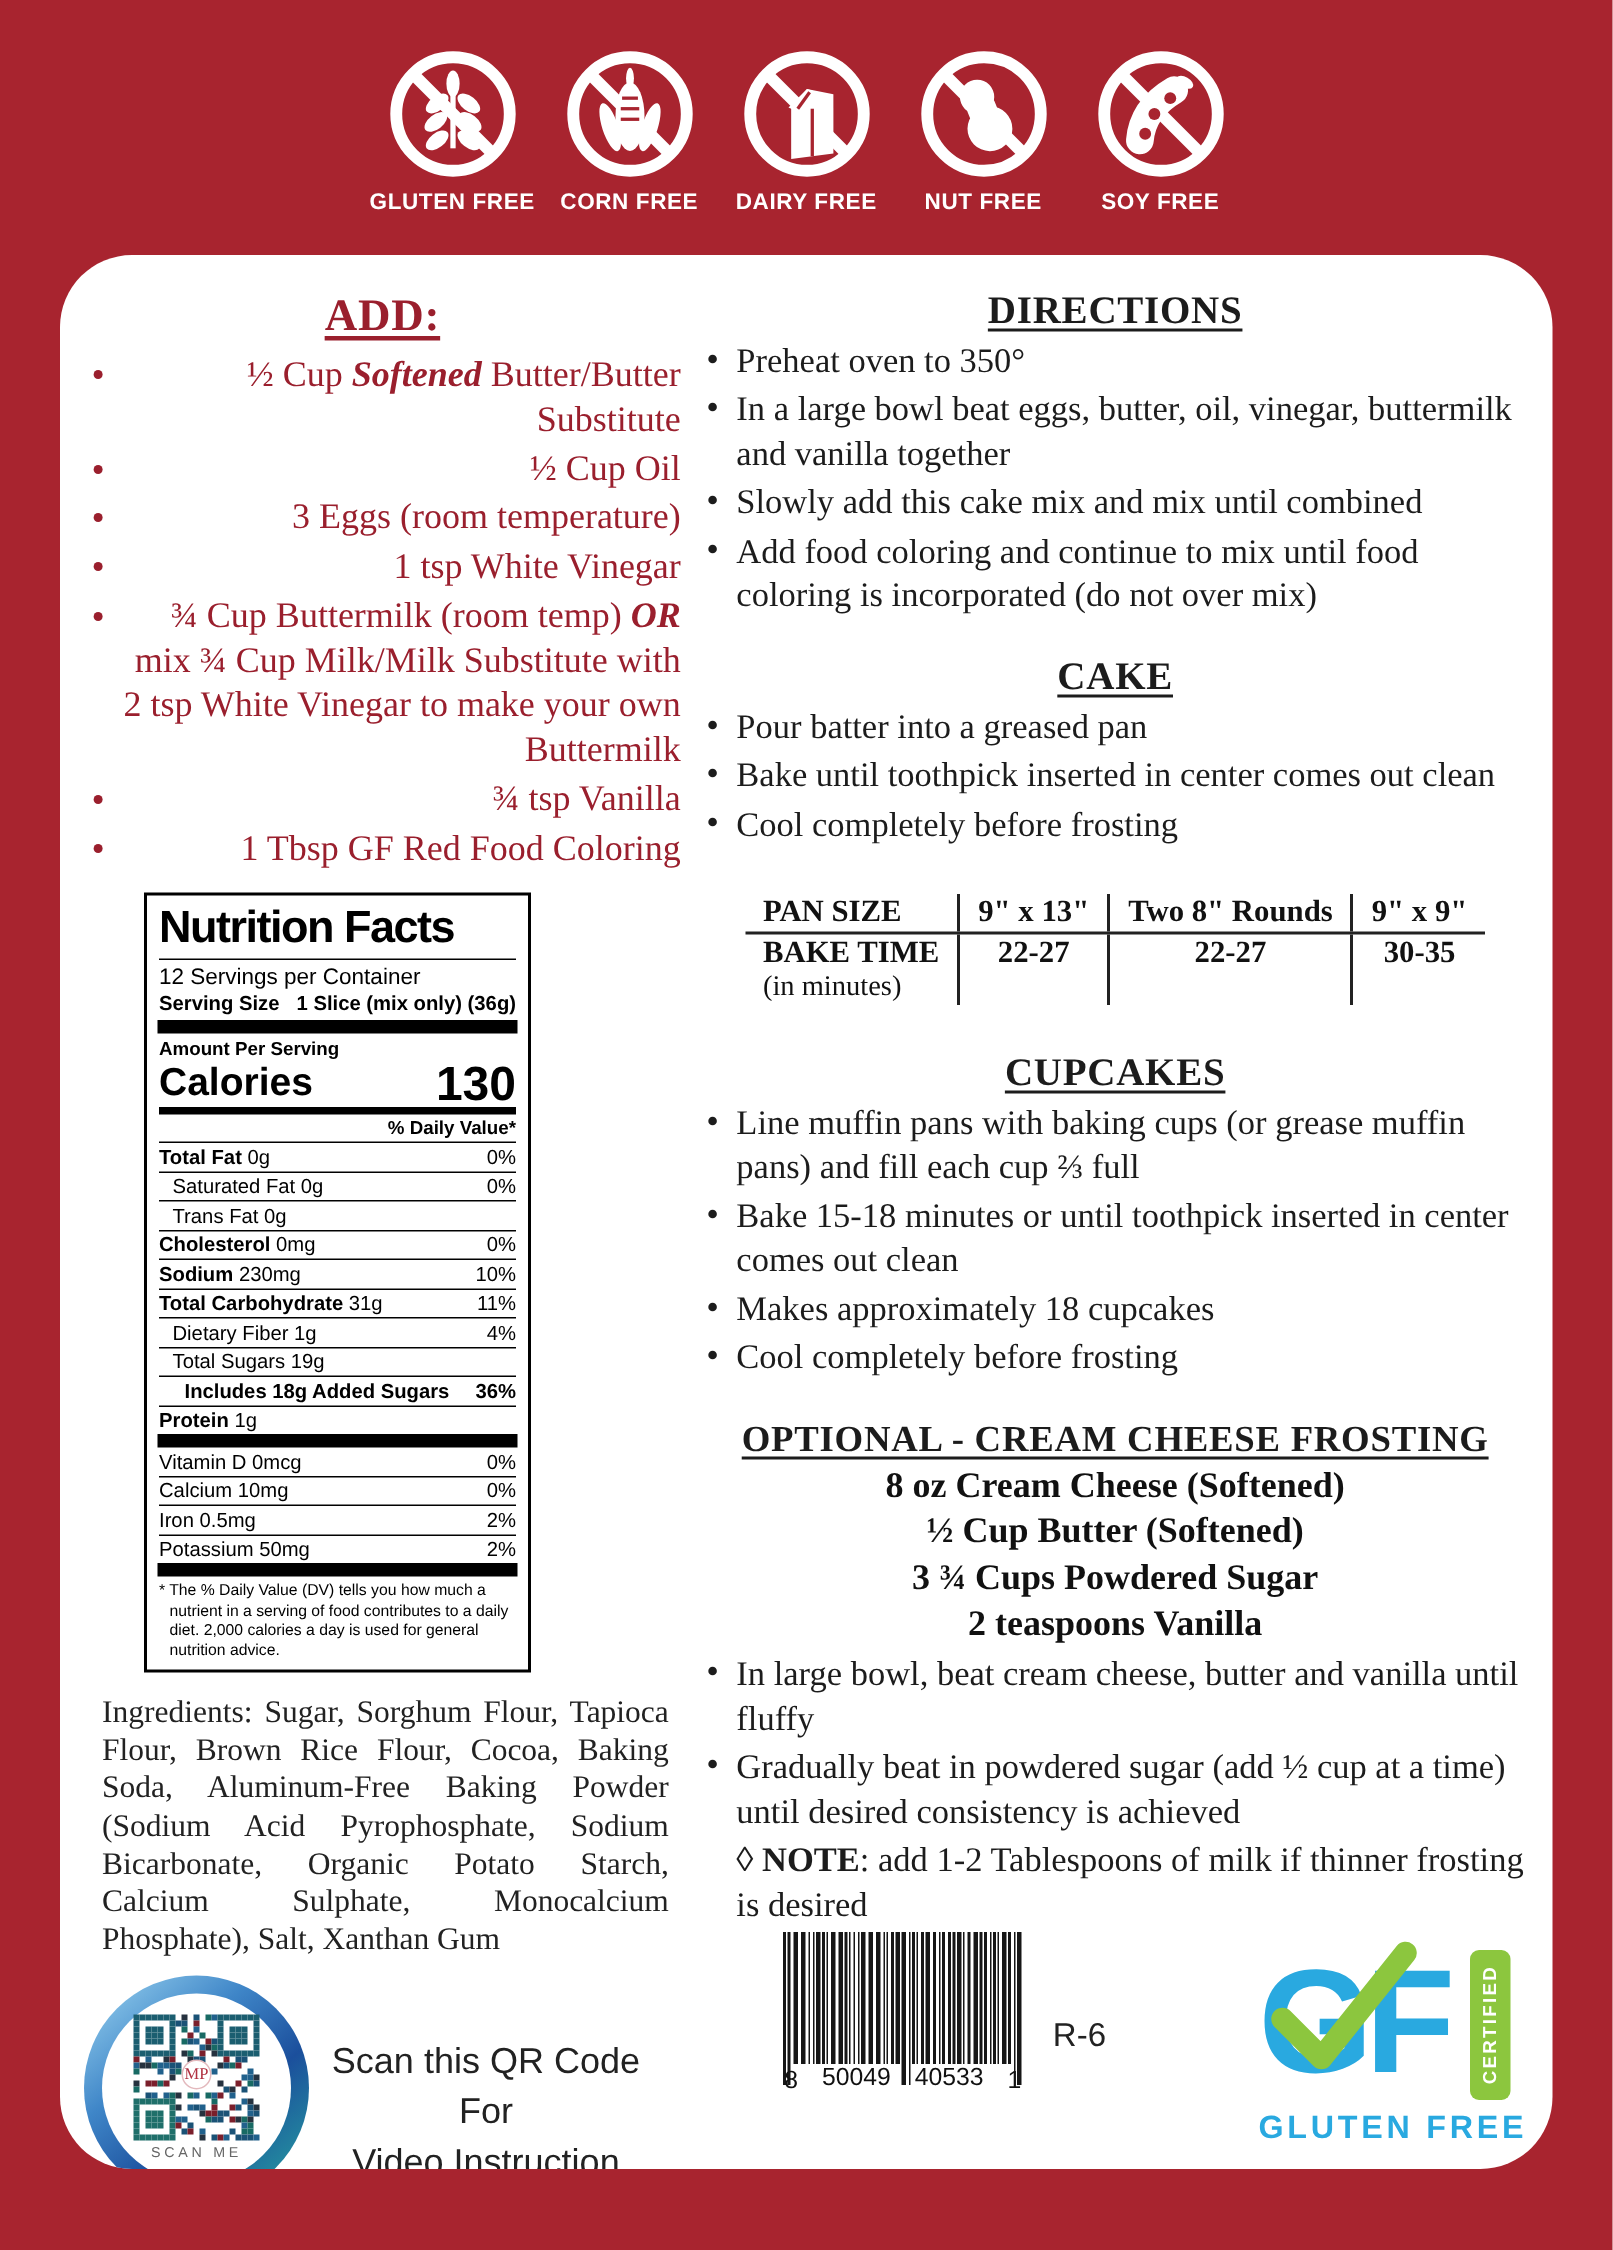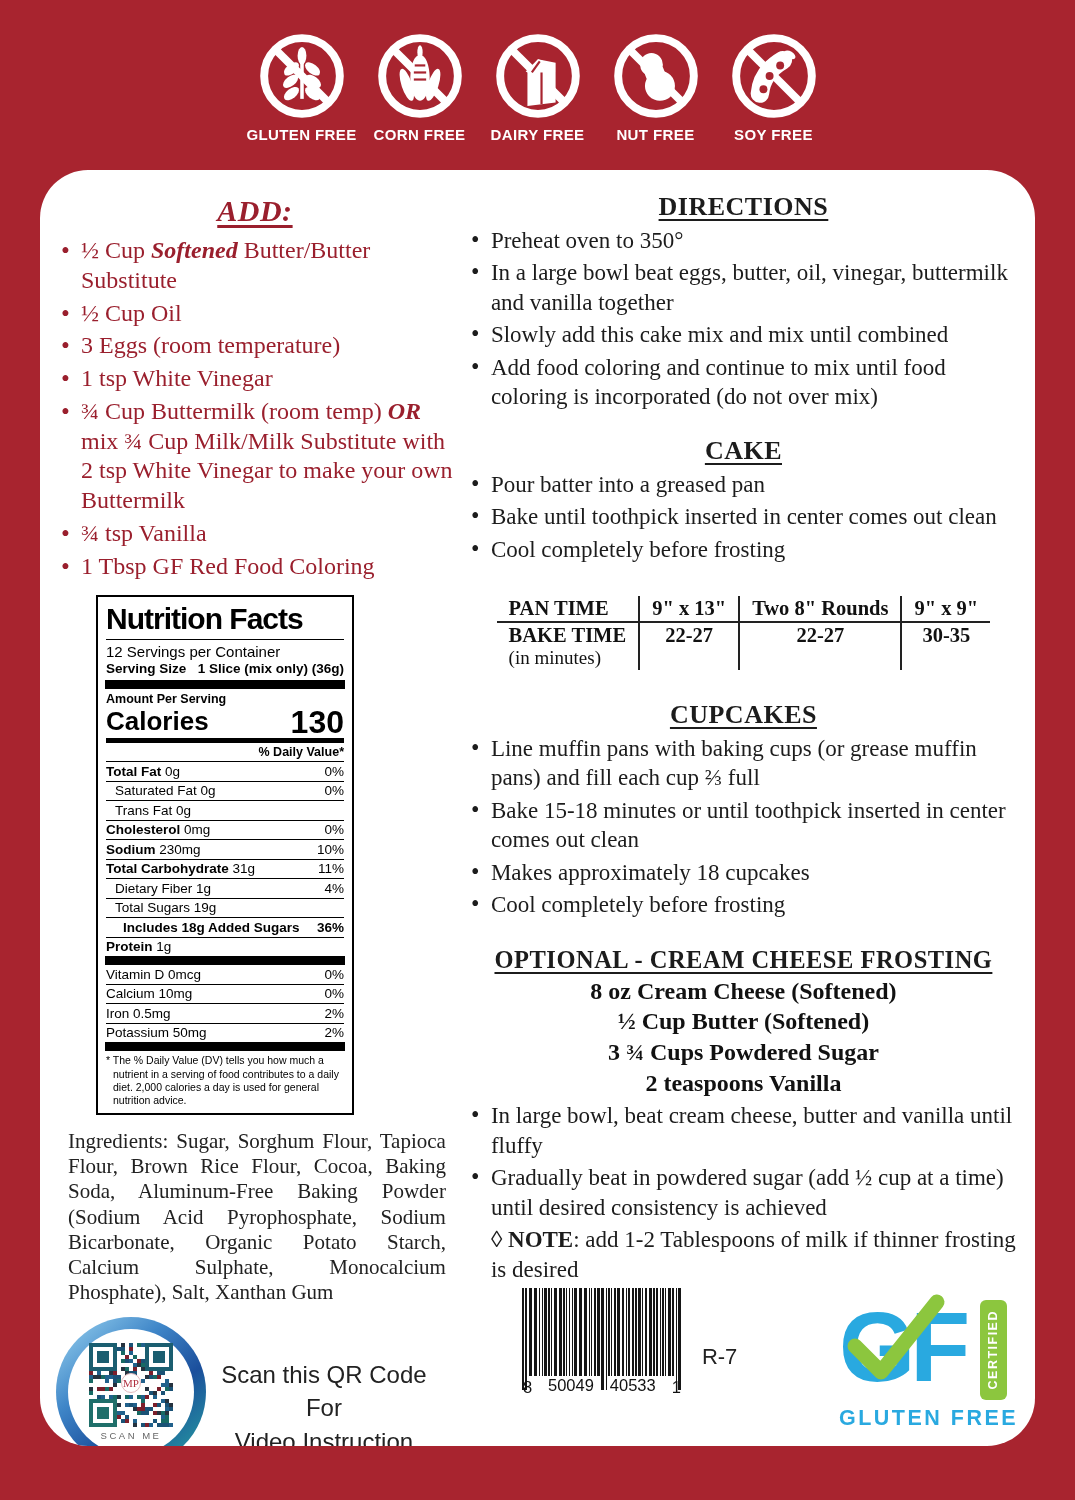--- a/index.html
+++ b/index.html
@@ -23,31 +23,31 @@
   .badge-label{margin-top:6px;color:#fff;font-family:"Liberation Sans",sans-serif;
     font-weight:bold;font-size:15px;letter-spacing:.4px;white-space:nowrap;}
   
   .card{position:absolute;left:40px;top:170px;width:995px;height:1276px;background:#fff;
     border-radius:48px;display:flex;overflow:hidden;}
   .col-left{width:42%;padding:14px 4px 0 16px;}
   .col-right{width:58%;padding:14px 14px 0 8px;}
   
   .sec-title{text-align:center;font-weight:bold;text-decoration:underline;
     text-underline-offset:4px;letter-spacing:.5px;}
-  .add-title{color:var(--text-red);font-size:30px;margin:10px 0 8px;font-style:italic;}
+  .add-title{color:var(--text-red);font-size:30px;margin:10px 0 8px;}
   .dir-title{font-size:26px;margin:8px 0 4px;}
   .cake-title{font-size:26px;margin:24px 0 4px;}
   .cup-title{font-size:26px;margin:30px 0 4px;}
   .frost-title{font-size:24.5px;margin:26px 0 2px;}
   
   ul.bullets{list-style:none;margin:0;padding:0;}
   .bullet-item{position:relative;padding-left:25px;margin:3px 0;}
   .bullet-item::before{content:"\2022";position:absolute;left:5px;top:-1px;font-size:1.05em;}
   .bullet-item.no-bullet::before{content:"";}
-  .add-list{color:var(--text-red);font-size:24px;line-height:1.24;}
+  .add-list{color:var(--text-red);font-size:24px;line-height:1.24;text-align:right;}
   .ink-list{color:var(--ink);font-size:23px;line-height:1.28;}
   .frost-list{margin-top:16px;}
   .seg-b{font-weight:bold;}
   .seg-i{font-style:italic;}
   
   .pan-table{margin:32px auto 0;border-collapse:collapse;font-size:20.5px;color:#111;}
   .pan-table td{padding:1px 12px;text-align:center;vertical-align:top;}
   .pan-table .hdr td{font-weight:bold;border-bottom:2px solid #222;}
   .pan-table td + td{border-left:2px solid #222;}
   .pan-table .lblcell{text-align:left;font-weight:bold;}
@@ -785,21 +785,21 @@
     <div class="sec-title cake-title">CAKE</div>
     <ul class="bullets ink-list">
         <li class="bullet-item"><span>Pour batter into a greased pan</span></li>
         <li class="bullet-item"><span>Bake until toothpick inserted in center comes out clean</span></li>
         <li class="bullet-item"><span>Cool completely before frosting</span></li>
       </ul>
 
     <table class="pan-table">
       <tbody>
         <tr class="hdr">
-          <td class="lblcell">PAN TIME</td>
+          <td class="lblcell">PAN SIZE</td>
           <td>9" x 13"</td>
           <td>Two 8" Rounds</td>
           <td>9" x 9"</td>
         </tr>
         <tr>
           <td class="lblcell">
             <div>BAKE TIME</div>
             <div class="sub">(in minutes)</div>
           </td>
           <td class="val">22-27</td>
@@ -880,21 +880,21 @@
             <div class="bar tall" style="width: 1px; margin-right: 1px;"></div>
             <div class="bar tall" style="width: 3px; margin-right: 1px;"></div>
           </div>
         <div class="bc-digits">
           <span class="edge">8</span>
           <span>50049</span>
           <span>40533</span>
           <span class="edge">1</span>
         </div>
       </div>
-      <div class="r1">R-7</div>
+      <div class="r1">R-6</div>
       <div class="gf-logo">
         <div class="gf-letterbox">
           <span class="gf-letters">GF</span>
           <svg class="gf-check" viewBox="0 0 120 110">
             <path d="M22,58 L48,84 L104,14" fill="none" stroke="var(--gf-green)" stroke-width="15" stroke-linecap="round" stroke-linejoin="round"></path>
           </svg>
           <div class="cert-tab">
             <span class="cert-text">CERTIFIED</span>
           </div>
         </div>

